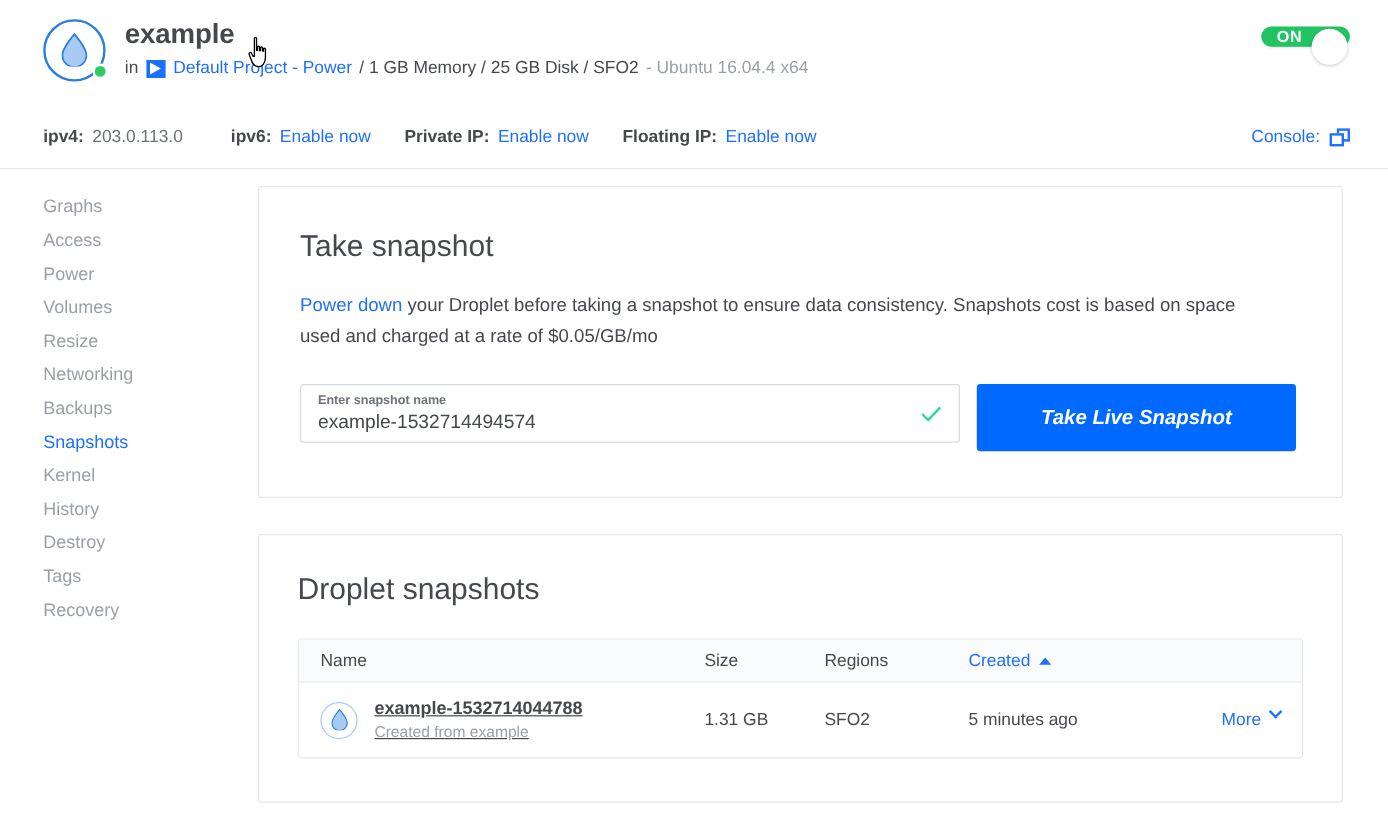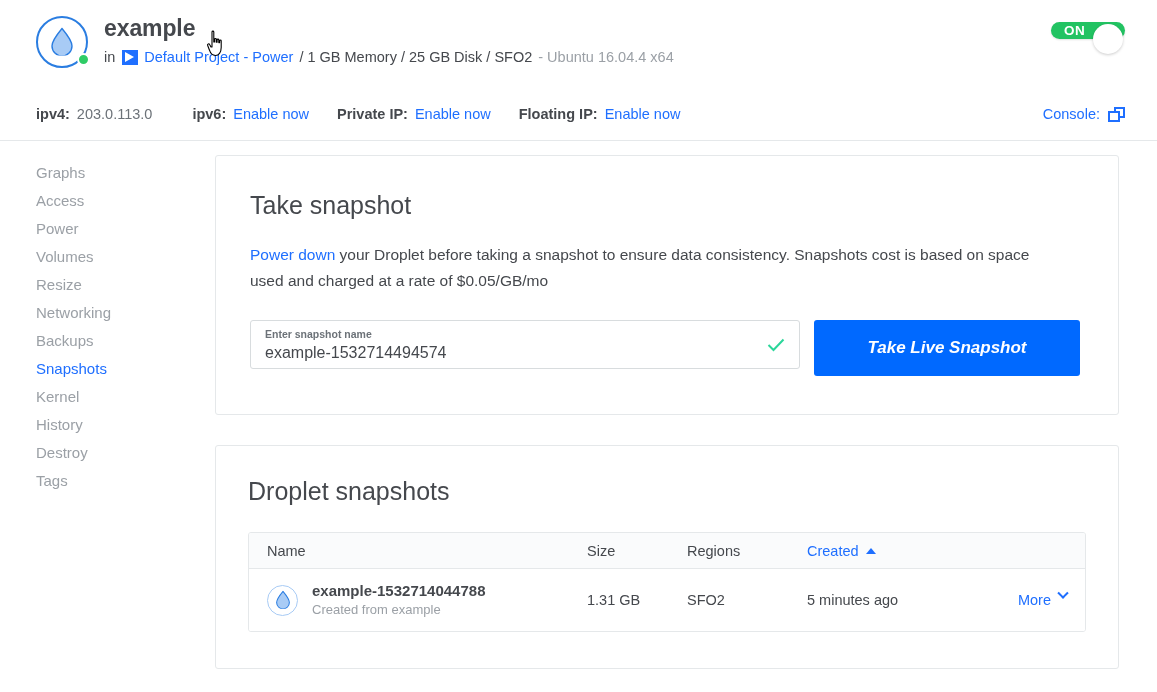--- a/index.html
+++ b/index.html
@@ -294,20 +294,21 @@
     min-height: 62px;
     padding: 0 18px;
     background: #ffffff;
     font-size: 14.5px;
     color: #45484d;
   }
   .cell-name {
     flex: 0 0 320px;
     display: flex;
     align-items: center;
+    text-decoration: underline;
   }
   .row-avatar {
     position: relative;
     width: 31px; height: 31px;
     flex: 0 0 31px;
     border: 1.5px solid #a8cbf5;
     border-radius: 50%;
     margin-right: 14px;
     background: #ffffff;
   }
@@ -413,20 +414,21 @@
     <div class="side-item">Power</div>
     <div class="side-item">Volumes</div>
     <div class="side-item">Resize</div>
     <div class="side-item">Networking</div>
     <div class="side-item">Backups</div>
     <div class="side-item active">Snapshots</div>
     <div class="side-item">Kernel</div>
     <div class="side-item">History</div>
     <div class="side-item">Destroy</div>
     <div class="side-item">Tags</div>
+    <div class="side-item">Recovery</div>
   </div>
 
   <div class="content">
 
     <div class="card take-snap">
       <div class="card-title">Take snapshot</div>
       <div class="card-desc">
         <a class="link">Power down</a><span> your Droplet before taking a snapshot to ensure data consistency. Snapshots cost is based on space used and charged at a rate of $0.05/GB/mo</span>
       </div>
 

